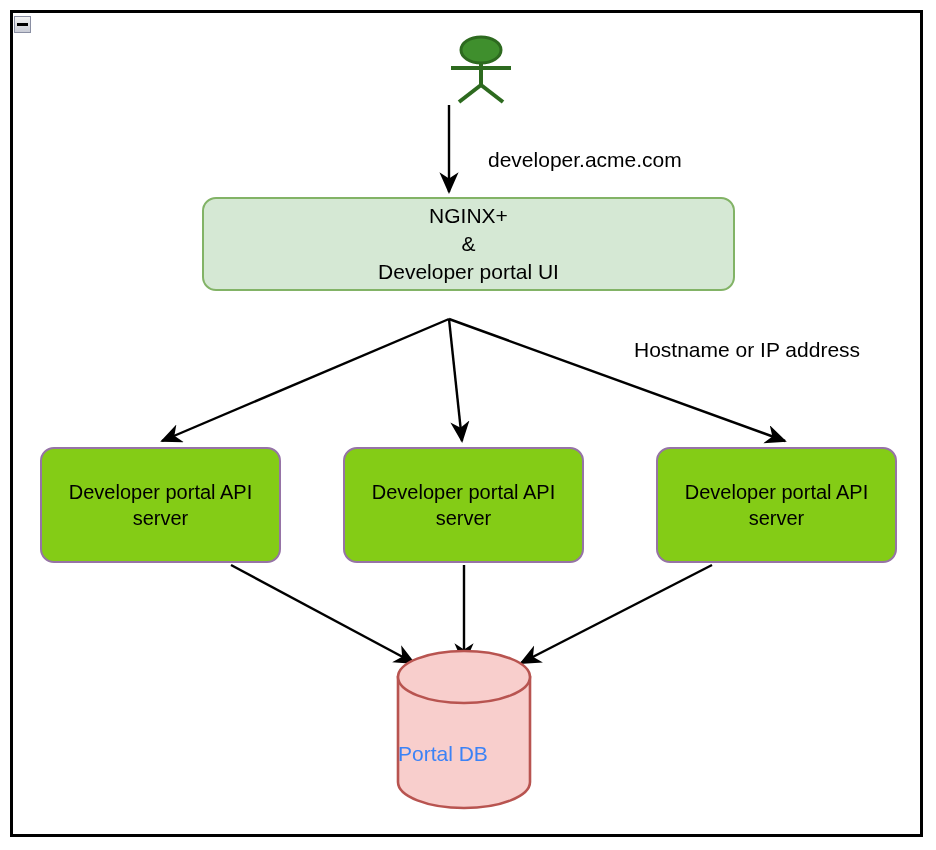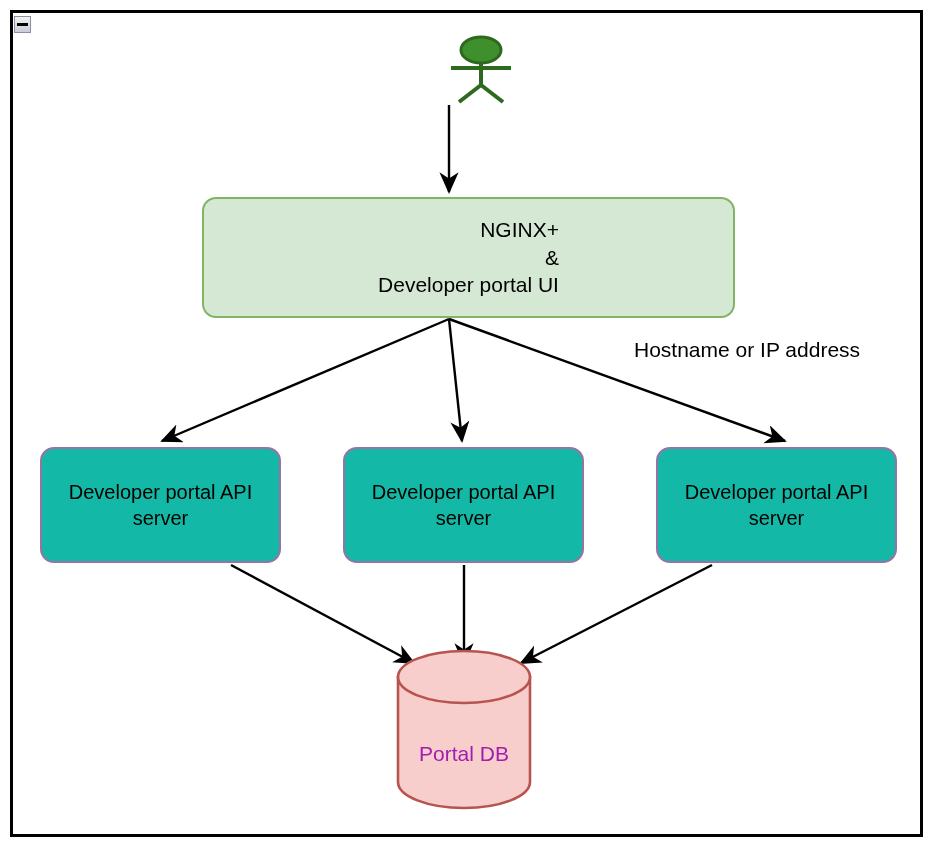--- a/index.html
+++ b/index.html
@@ -64,40 +64,40 @@
     line-height: 1.32;
     white-space: pre-line;
   }
   .node-green {
     background: #d5e8d4;
     border: 2px solid #82b366;
     border-radius: 14px;
     font-size: 21px;
   }
   .node-purple {
-    background: #14b8a6;
+    background: #84cc16;
     border: 2px solid #9673a6;
     border-radius: 14px;
     font-size: 20px;
     padding: 0 10px;
   }
   .edge-label {
     position: absolute;
     font-size: 21px;
     color: #000000;
     white-space: nowrap;
   }
   #db-label {
     position: absolute;
     left: 398px;
     top: 742px;
     width: 132px;
-    text-align: center;
+    text-align: left;
     font-size: 21px;
-    color: #a21caf;
+    color: #3b82f6;
   }
 </style>
 </head>
 <body>
 
 <div id="canvas">
 
   <div id="frame-border"></div>
 
   <div id="collapse-button">
@@ -128,31 +128,32 @@
     <line x1="231" y1="565" x2="414" y2="663" stroke="#000000" stroke-width="2.4" marker-end="url(#arrow)"></line>
     <line x1="464" y1="565" x2="464" y2="663" stroke="#000000" stroke-width="2.4" marker-end="url(#arrow)"></line>
     <line x1="712" y1="565" x2="521" y2="663" stroke="#000000" stroke-width="2.4" marker-end="url(#arrow)"></line>
 
     <g>
       <path d="M398,677 L398,782 A66,26 0 0 0 530,782 L530,677 Z" fill="#f8cecc" stroke="#b85450" stroke-width="2.6"></path>
       <ellipse cx="464" cy="677" rx="66" ry="26" fill="#f8cecc" stroke="#b85450" stroke-width="2.6"></ellipse>
     </g>
   </svg>
 
-  <div class="node node-green" style="left:202px; top:197px; width:533px; height:121px;text-align:right;">NGINX+
+  <div class="node node-green" style="left:202px; top:197px; width:533px; height:94px;">NGINX+
 &amp;
 Developer portal UI</div>
 
   <div class="node node-purple" style="left:40px; top:447px; width:241px; height:116px;">Developer portal API
 server</div>
 
   <div class="node node-purple" style="left:343px; top:447px; width:241px; height:116px;">Developer portal API
 server</div>
 
   <div class="node node-purple" style="left:656px; top:447px; width:241px; height:116px;">Developer portal API
 server</div>
 
   <div id="db-label">Portal DB</div>
 
+  <div class="edge-label" style="left:488px; top:148px;">developer.acme.com</div>
 
   <div class="edge-label" style="left:622px; top:338px;margin-left:12px;">Hostname or IP address</div>
 
 </div>
 
 </body></html>

